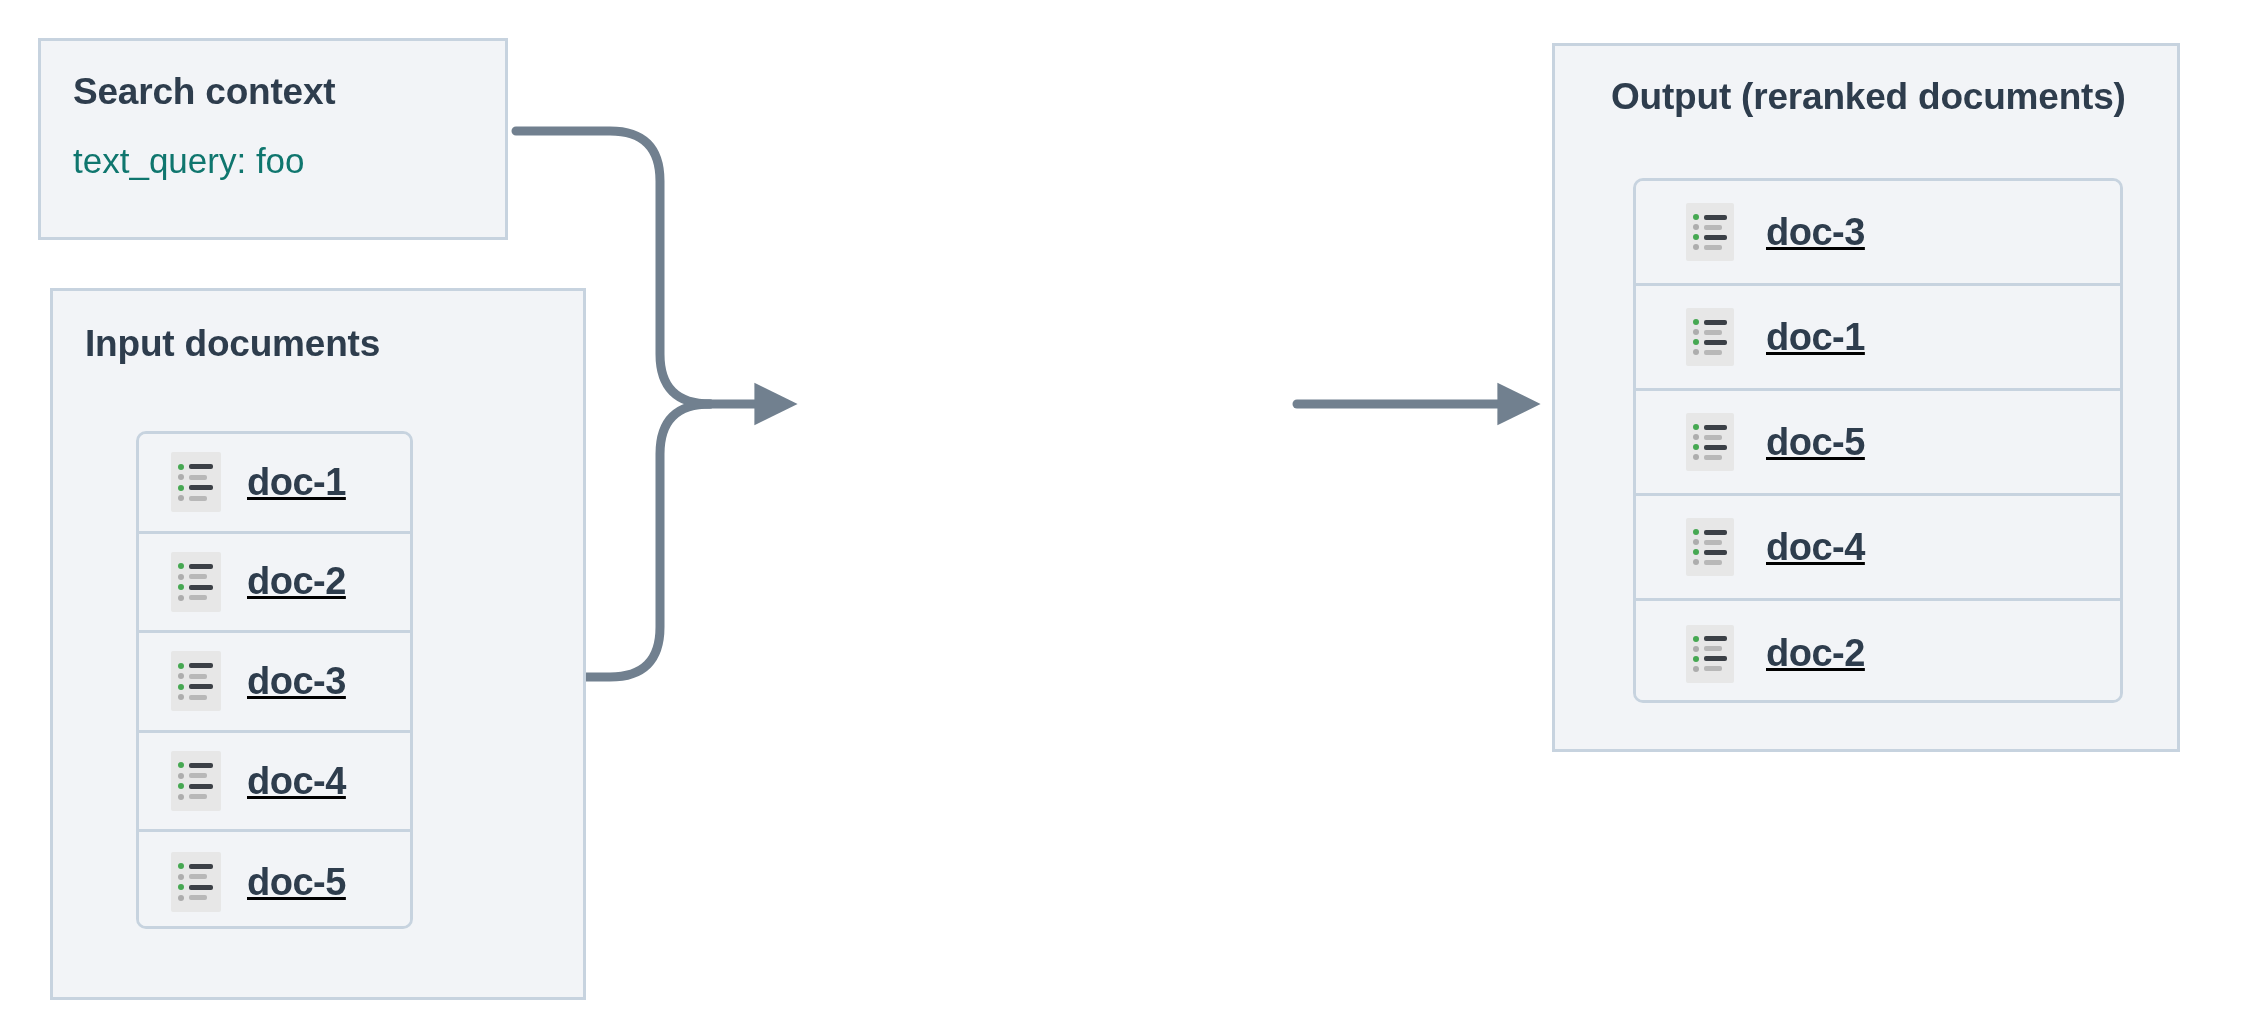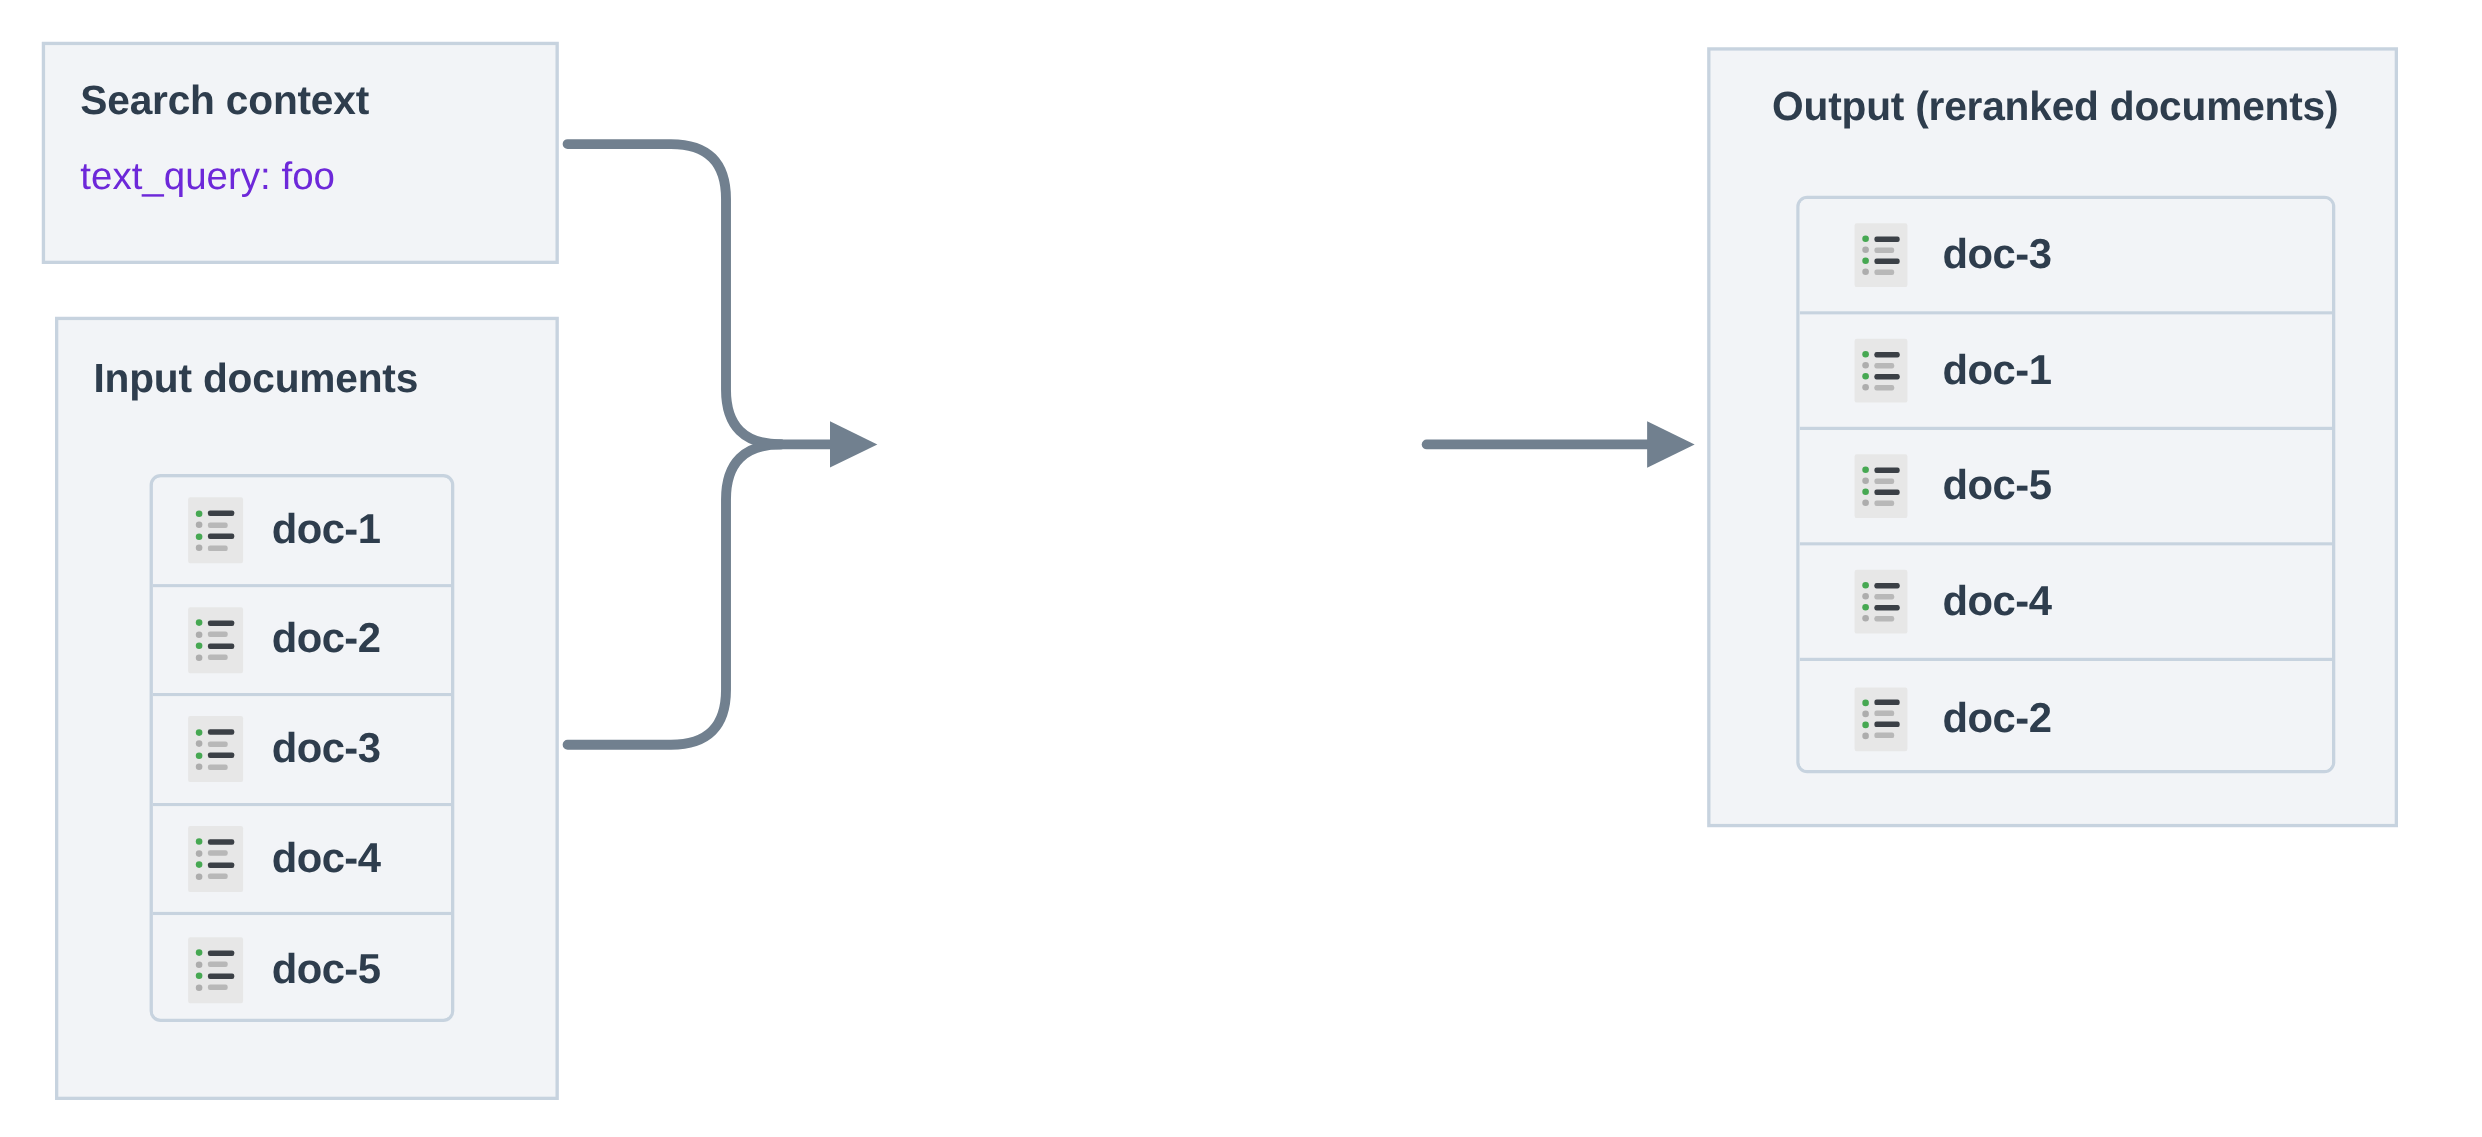--- a/index.html
+++ b/index.html
@@ -4,38 +4,38 @@
 <style>
   html,body{margin:0;padding:0;background:#ffffff;}
   body{width:2256px;height:1034px;position:relative;overflow:hidden;
        font-family:"Liberation Sans", sans-serif;}
 
   #canvas{position:absolute;left:0;top:0;width:2256px;height:1034px;}
 
   
   .panel{position:absolute;background:#f2f4f7;border:3px solid #c7d3df;box-sizing:border-box;}
   .panel-title{position:absolute;font-weight:bold;color:#2e3d4d;letter-spacing:-0.2px;white-space:nowrap;}
-  .panel-sub{position:absolute;color:#6d28d9;white-space:nowrap;}
+  .panel-sub{position:absolute;color:#0f766e;white-space:nowrap;}
 
   
   #search-context{left:38px;top:38px;width:470px;height:202px;}
   #search-context-title{left:32px;top:30px;font-size:37px;}
   #search-context-query{left:32px;top:100px;font-size:35px;}
 
   
-  #input-docs{left:50px;top:288px;width:458px;height:712px;}
+  #input-docs{left:50px;top:288px;width:536px;height:712px;}
   #input-docs-title{left:32px;top:32px;font-size:37px;}
 
   
   #output-panel{left:1552px;top:43px;width:628px;height:709px;}
   #output-panel-title{left:32px;top:30px;font-size:37px;margin-left:24px;}
 
   
   .doc-list{position:absolute;border:3px solid #c7d3df;border-radius:10px;
-            background:#f2f4f7;box-sizing:border-box;overflow:hidden;}
+            background:#f2f4f7;box-sizing:border-box;overflow:hidden;text-decoration:underline;}
   #input-doc-list{left:83px;top:140px;width:277px;height:498px;}
   #output-doc-list{left:78px;top:132px;width:490px;height:525px;}
 
   .doc-row{display:flex;align-items:center;box-sizing:border-box;
            border-bottom:3px solid #c7d3df;background:#f2f4f7;}
   .doc-row:last-child{border-bottom:none;}
   #input-doc-list .doc-row{height:99.6px;padding-left:32px;}
   #output-doc-list .doc-row{height:105px;padding-left:50px;}
 
   .doc-label{font-weight:bold;color:#2e3d4d;letter-spacing:-0.5px;}

